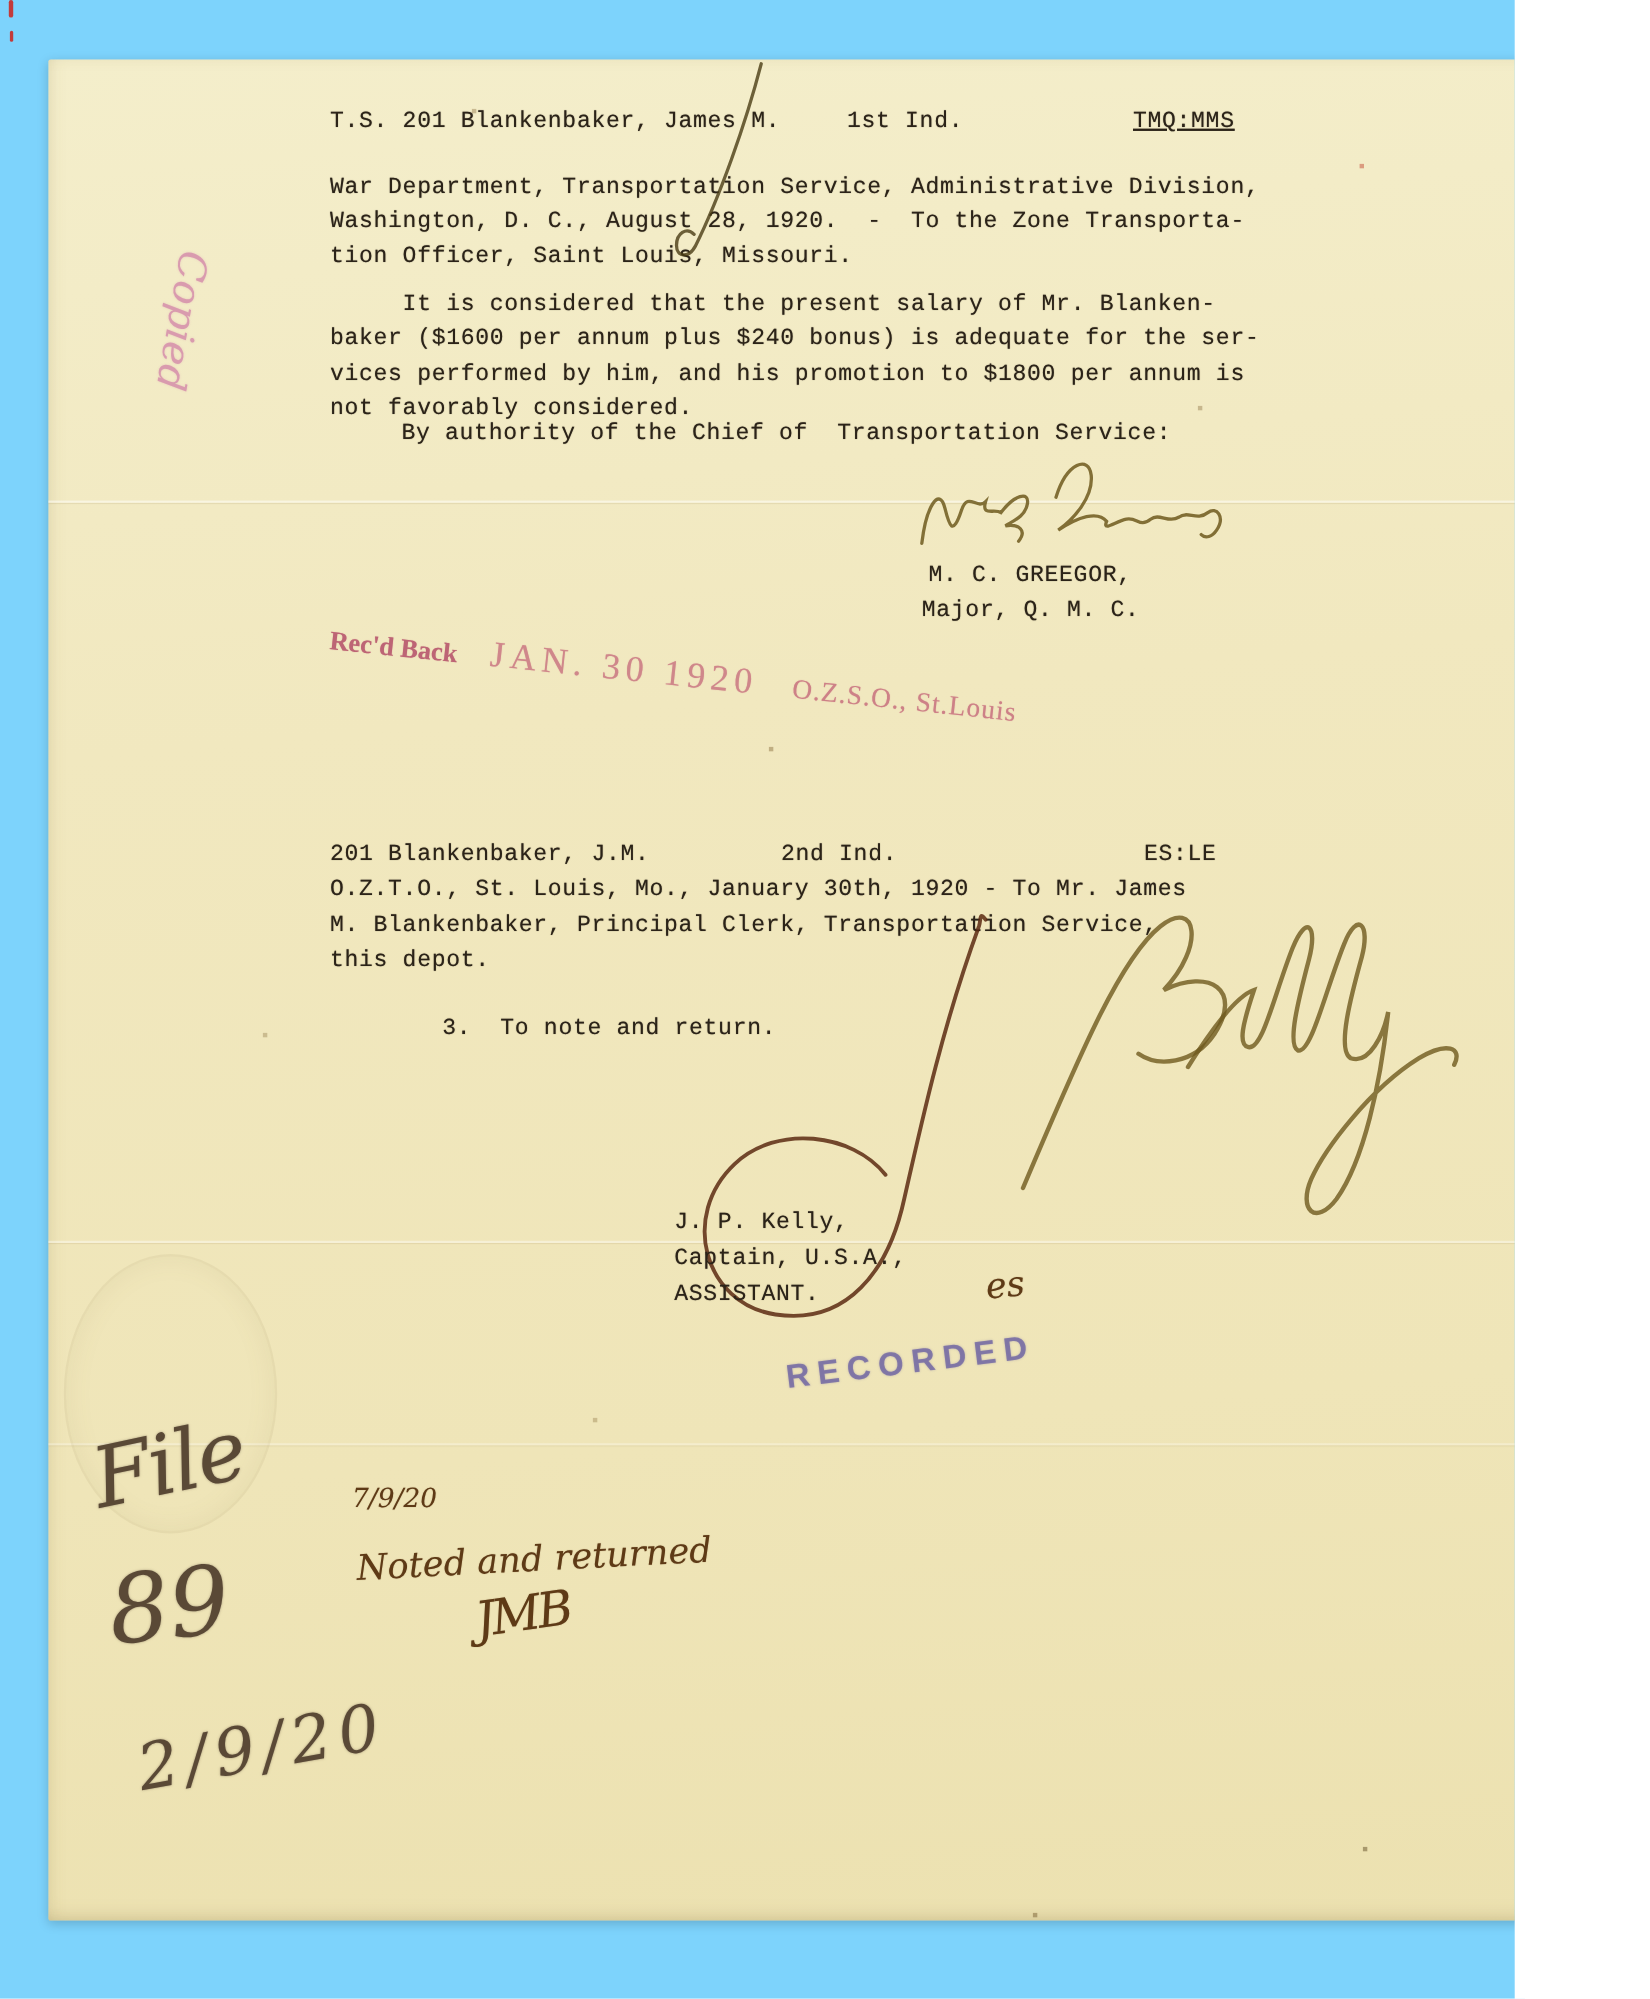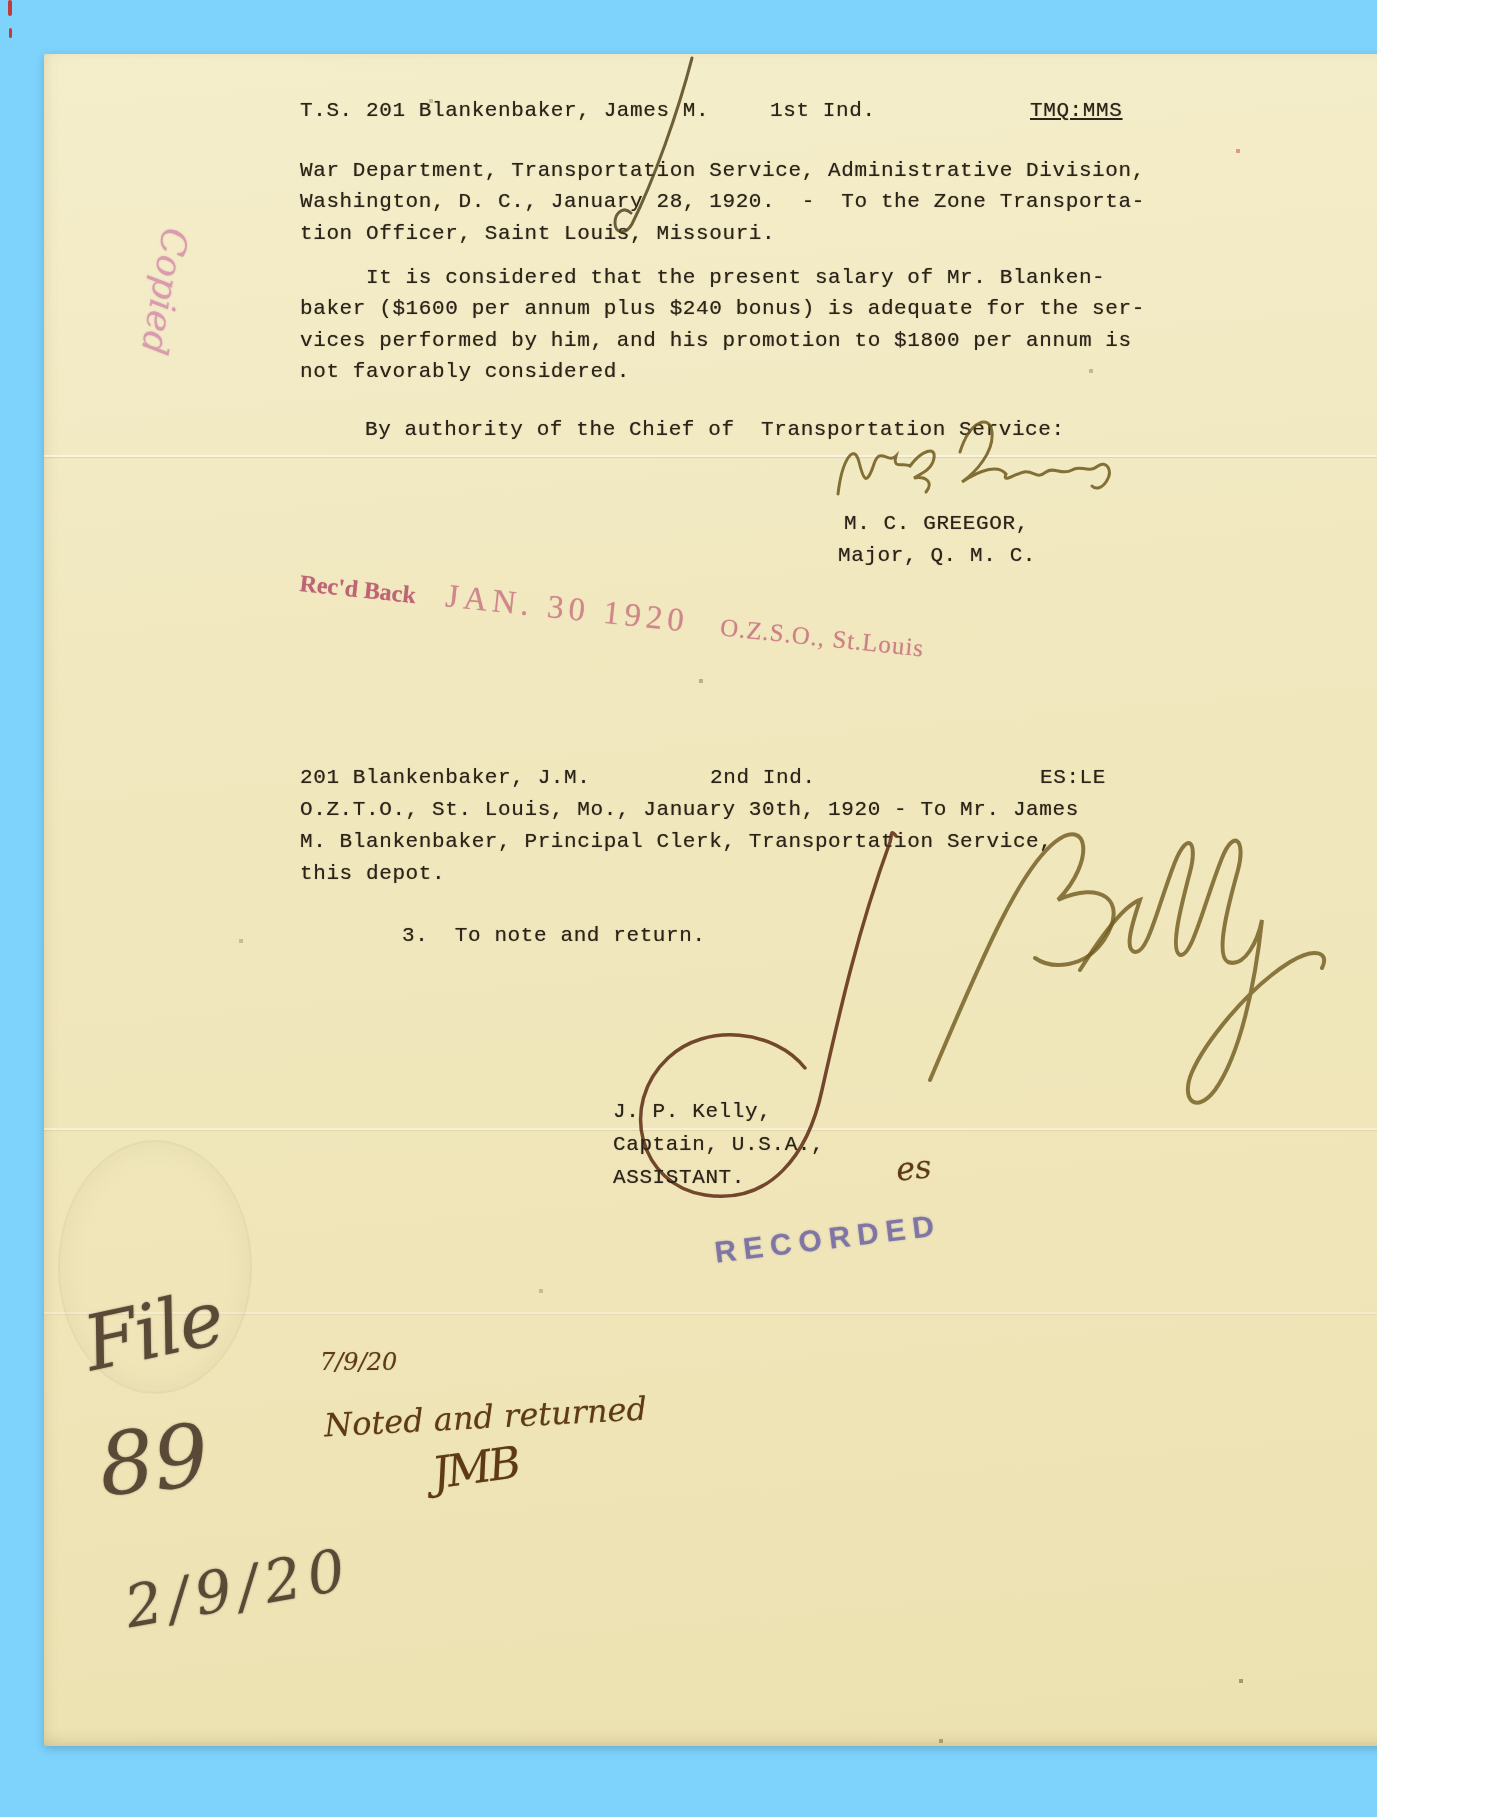--- a/index.html
+++ b/index.html
@@ -58,29 +58,29 @@
     <div class="crease" style="top:1074px;opacity:.8;"></div>
     <div class="crease" style="top:1258px;opacity:.6;"></div>
     <div class="smudge" style="left:14px;top:1086px;width:190px;height:250px;"></div>
     <div class="specks" style="left:40px;top:40px;"></div>
 
     <div class="typed" style="left:256px;top:41px;">T.S. 201 Blankenbaker, James M.</div>
     <div class="typed" style="left:726px;top:41px;">1st Ind.</div>
     <div class="typed" style="left:986px;top:41px;text-decoration:underline;">TMQ:MMS</div>
 
     <div class="typed" style="left:256px;top:101px;">War Department, Transportation Service, Administrative Division,</div>
-    <div class="typed" style="left:256px;top:132px;">Washington, D. C., January 28, 1920.  -  To the Zone Transporta-</div>
+    <div class="typed" style="left:256px;top:132px;">Washington, D. C., August 28, 1920.  -  To the Zone Transporta-</div>
     <div class="typed" style="left:256px;top:164px;">tion Officer, Saint Louis, Missouri.</div>
 
     <div class="typed" style="left:256px;top:208px;">     It is considered that the present salary of Mr. Blanken-</div>
     <div class="typed" style="left:256px;top:239px;">baker ($1600 per annum plus $240 bonus) is adequate for the ser-</div>
     <div class="typed" style="left:256px;top:271px;">vices performed by him, and his promotion to $1800 per annum is</div>
     <div class="typed" style="left:256px;top:302px;">not favorably considered.</div>
 
-    <div class="typed" style="left:321px;top:360px;">By authority of the Chief of  Transportation Service:</div>
+    <div class="typed" style="left:321px;top:325px;">By authority of the Chief of  Transportation Service:</div>
 
     <svg style="left:770px;top:358px;" width="320" height="100" viewBox="0 0 320 100">
       <g fill="none" stroke="#6f5a1e" stroke-width="3" stroke-linecap="round" opacity="0.85">
         <path d="M 24 82 C 28 48 40 30 45 50 C 49 66 52 76 60 52 C 66 34 74 52 82 44 C 78 58 90 50 96 54 C 108 38 122 34 120 46 C 118 58 106 62 100 66 C 112 64 120 70 112 80"></path>
         <path d="M 146 40 C 156 8 176 2 178 20 C 180 40 162 60 148 70 C 166 58 184 52 192 62 C 188 72 200 62 210 60 C 220 58 222 68 232 60 C 240 54 248 64 258 58 C 266 52 274 62 284 54 C 292 48 300 58 292 70 C 288 76 282 78 278 74"></path>
       </g>
     </svg>
 
     <div class="typed" style="left:800px;top:454px;">M. C. GREEGOR,</div>
     <div class="typed" style="left:794px;top:486px;">Major, Q. M. C.</div>

